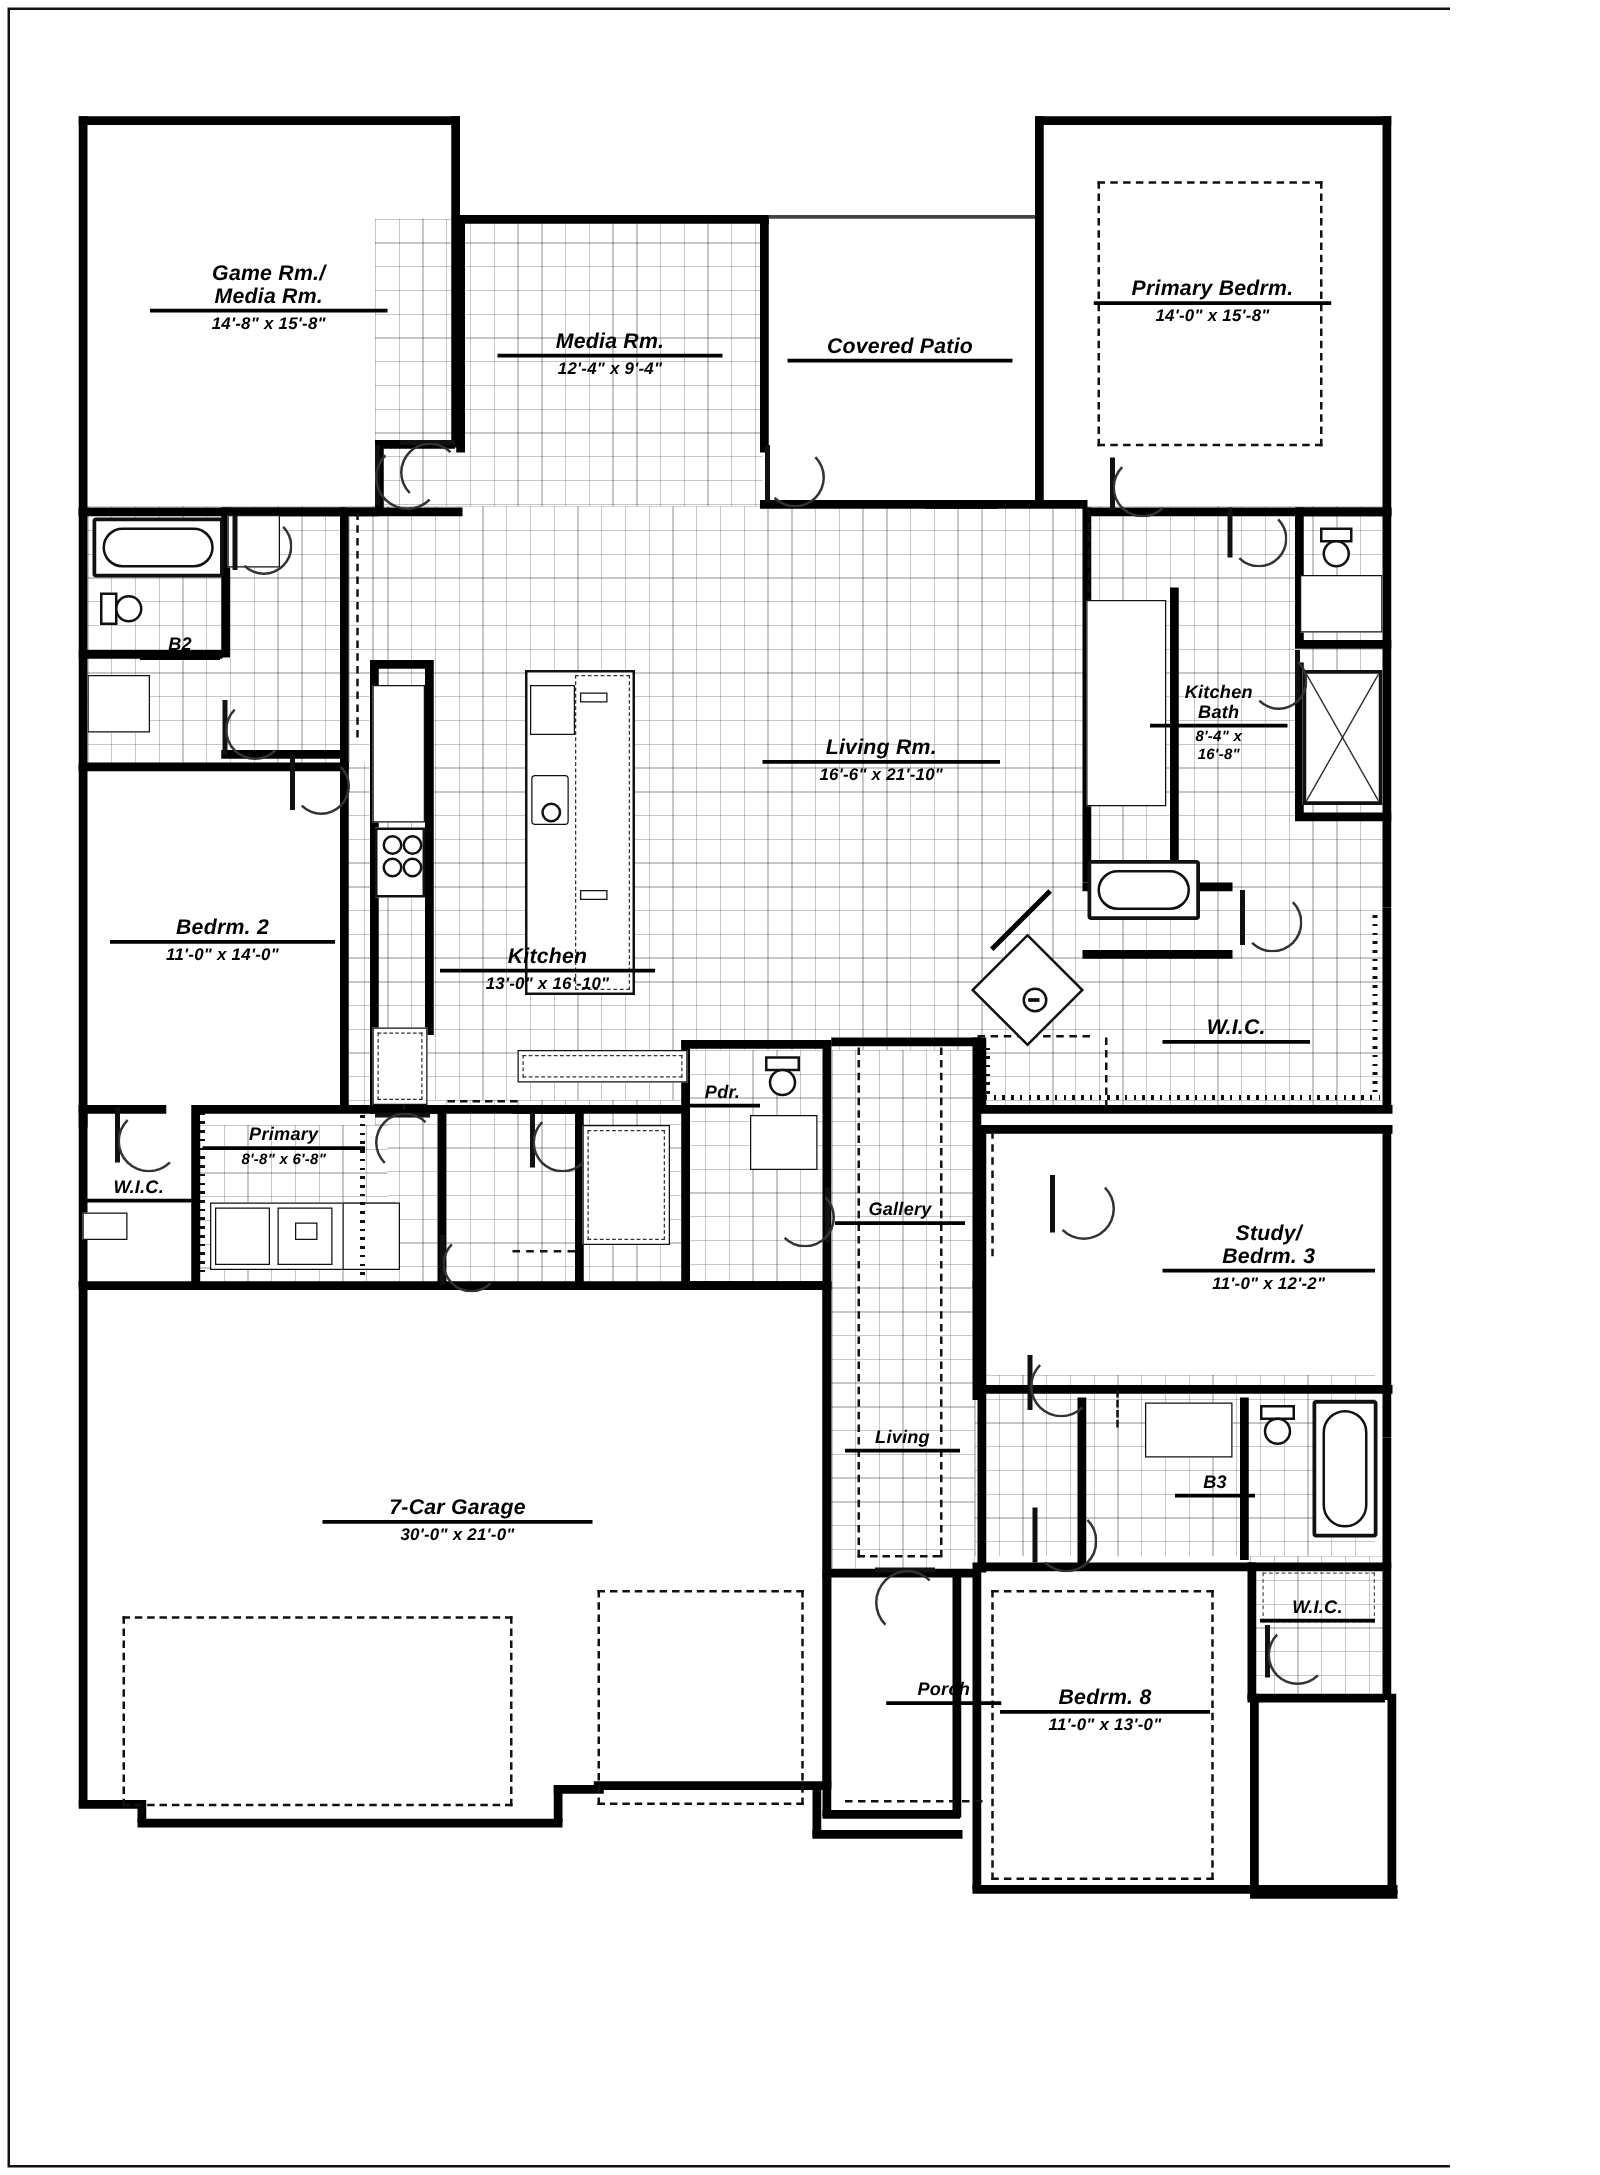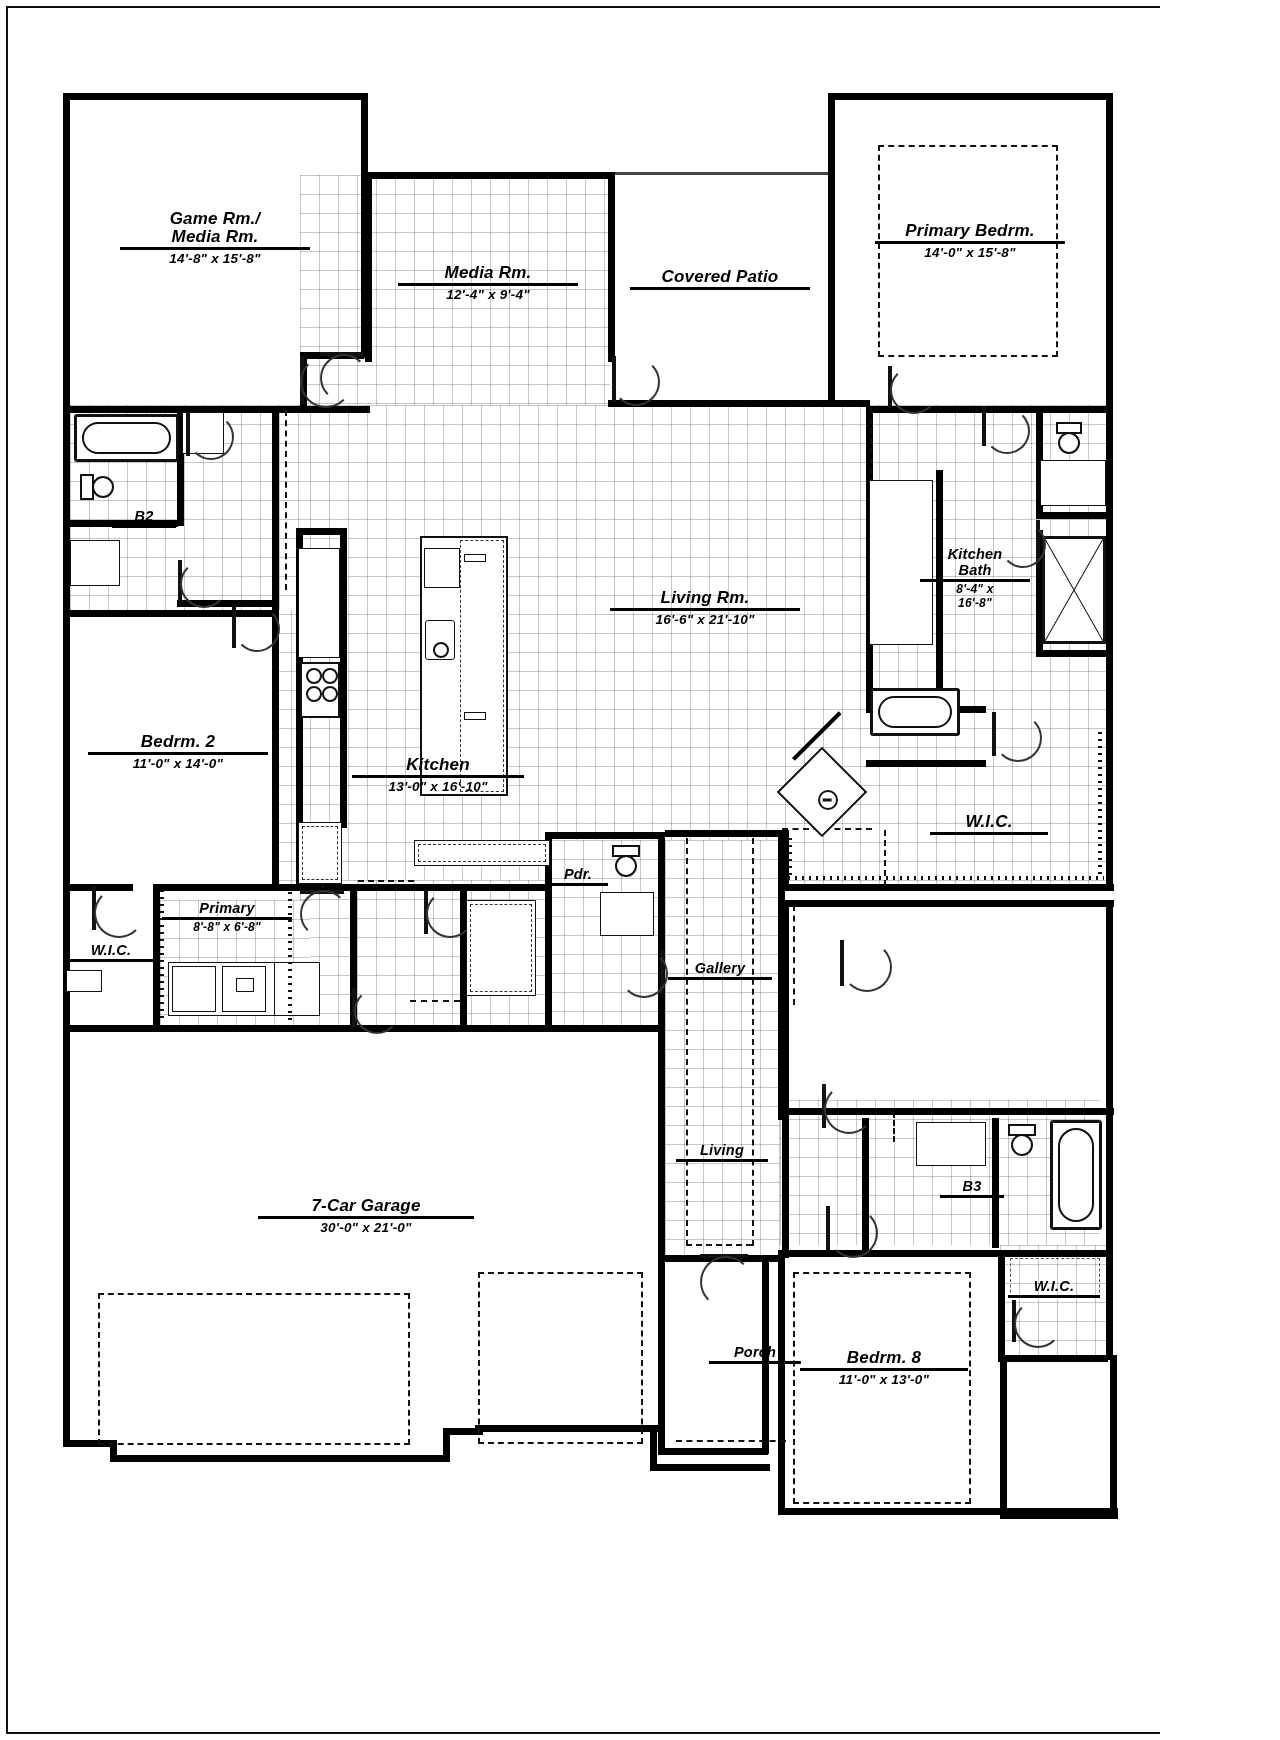--- a/index.html
+++ b/index.html
@@ -433,20 +433,26 @@
   <div class="lbl sm" style="left:66px;top:942px;width:90px;">
     <span class="name">W.I.C.</span>
     <span class="rule"></span>
   </div>
 
   <div class="lbl sm" style="left:668px;top:960px;width:104px;text-align:center;">
     <span class="name">Gallery</span>
     <span class="rule"></span>
   </div>
 
+  <div class="lbl" style="left:930px;top:978px;width:170px;">
+    <span class="name two">Study/</span>
+    <span class="name two">Bedrm.  3</span>
+    <span class="rule"></span>
+    <span class="dim">11'-0" x 12'-2"</span>
+  </div>
 
   <div class="lbl sm" style="left:676px;top:1142px;width:92px;">
     <span class="name">Living</span>
     <span class="rule"></span>
   </div>
 
   <div class="lbl sm" style="left:940px;top:1178px;width:64px;">
     <span class="name">B3</span>
     <span class="rule"></span>
   </div>

